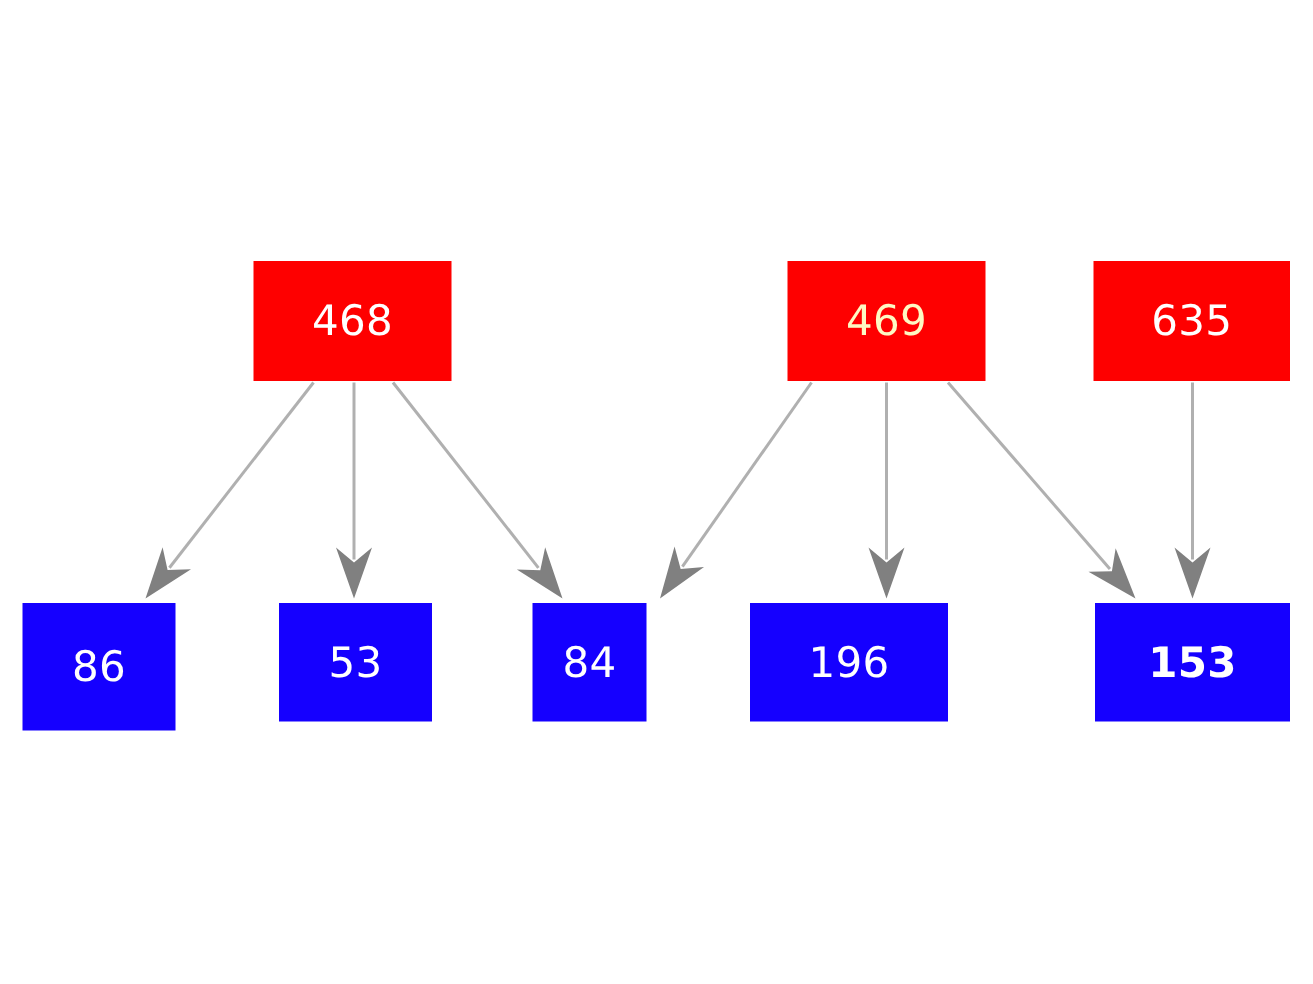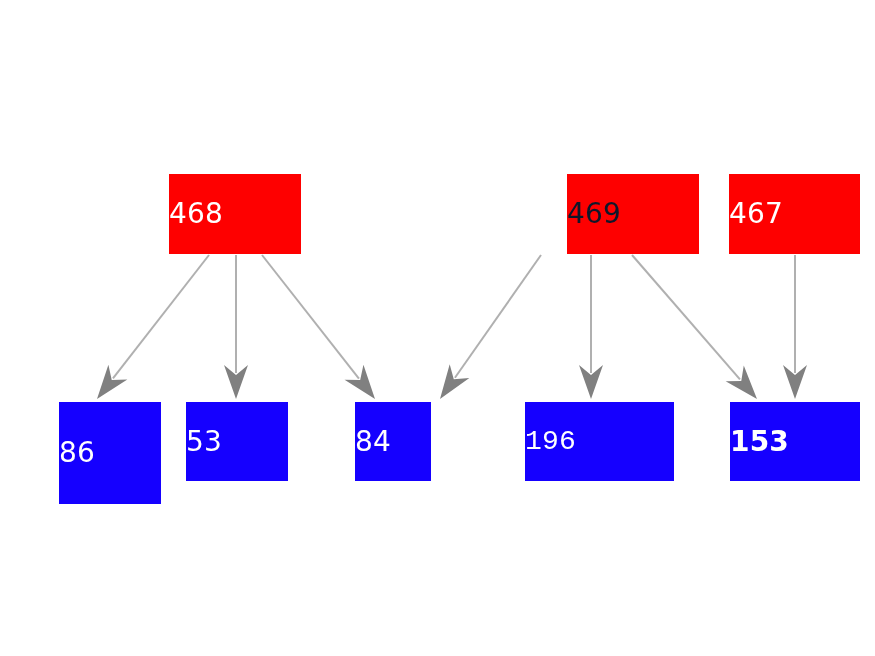--- a/index.html
+++ b/index.html
@@ -22,20 +22,21 @@
     left: 0;
     top: 0;
     width: 875px;
     height: 656px;
     pointer-events: none;
   }
   .graph-node {
     position: absolute;
     display: flex;
     align-items: center;
+    justify-content: center;
     box-sizing: border-box;
     color: #ffffff;
     font-size: 28px;
     line-height: 1;
     letter-spacing: 0.2px;
     font-family: "DejaVu Sans", "Liberation Sans", sans-serif;
     user-select: none;
   }
   .graph-node .node-label {
     pointer-events: none;
@@ -74,36 +75,36 @@
       <g>
         <line x1="795" y1="255" x2="795" y2="373" stroke="#b0b0b0" stroke-width="2"></line>
         <polygon points="795.00,399.00 783.00,365.00 795.00,375.00 807.00,365.00" fill="#808080"></polygon>
       </g>
     </svg>
 
   <div id="node-layer">
       <div class="graph-node" style="left: 169px; top: 174px; width: 132px; height: 80px; background: rgb(254, 0, 0); color: rgb(255, 255, 255);">
         <span class="node-label">468</span>
       </div>
-      <div class="graph-node" style="left: 525px; top: 174px; width: 132px; height: 80px; background: rgb(254, 0, 0); color: #0f172a; margin-left: 42px;">
+      <div class="graph-node" style="left: 525px; top: 174px; width: 132px; height: 80px; background: rgb(254, 0, 0); color: #fef9c3;">
         <span class="node-label">469</span>
       </div>
       <div class="graph-node" style="left: 729px; top: 174px; width: 131px; height: 80px; background: rgb(254, 0, 0); color: rgb(255, 255, 255);">
-        <span class="node-label">467</span>
+        <span class="node-label">635</span>
       </div>
-      <div class="graph-node" style="left: 15px; top: 402px; width: 102px; height: 102px; background: rgb(21, 0, 255); color: rgb(255, 255, 255); margin-left: 44px;">
+      <div class="graph-node" style="left: 15px; top: 402px; width: 102px; height: 85px; background: rgb(21, 0, 255); color: rgb(255, 255, 255);">
         <span class="node-label">86</span>
       </div>
       <div class="graph-node" style="left: 186px; top: 402px; width: 102px; height: 79px; background: rgb(21, 0, 255); color: rgb(255, 255, 255);">
         <span class="node-label">53</span>
       </div>
       <div class="graph-node" style="left: 355px; top: 402px; width: 76px; height: 79px; background: rgb(21, 0, 255); color: rgb(255, 255, 255);">
         <span class="node-label">84</span>
       </div>
-      <div class="graph-node" style="left: 525px; top: 402px; width: 149px; height: 79px; background: rgb(21, 0, 255); color: rgb(255, 255, 255); font-family: Liberation Mono, monospace;">
+      <div class="graph-node" style="left: 500px; top: 402px; width: 132px; height: 79px; background: rgb(21, 0, 255); color: rgb(255, 255, 255);">
         <span class="node-label">196</span>
       </div>
       <div class="graph-node" style="left: 730px; top: 402px; width: 130px; height: 79px; background: rgb(21, 0, 255); color: rgb(255, 255, 255); font-weight: bold;">
         <span class="node-label">153</span>
       </div>
     </div>
 
 </div>
 
 </body></html>

